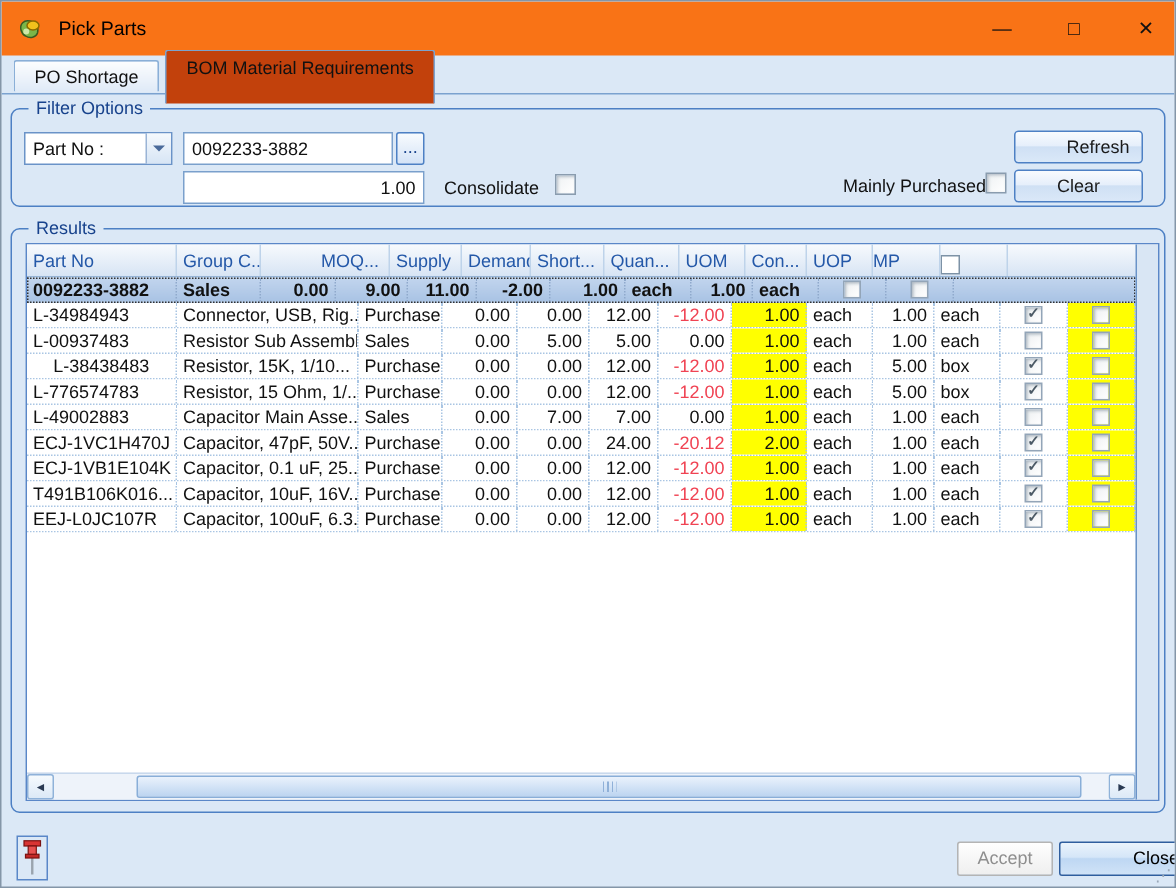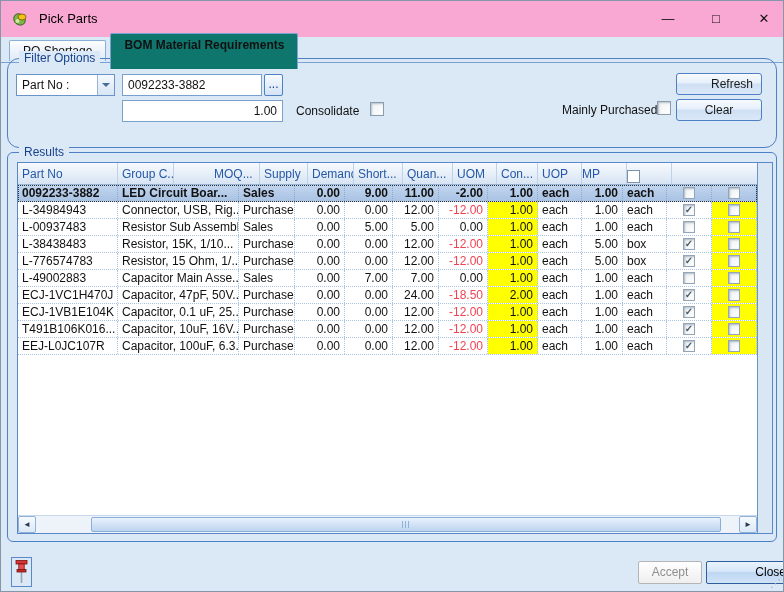--- a/index.html
+++ b/index.html
@@ -3,42 +3,42 @@
 <meta charset="utf-8">
 <style>
   * { margin:0; padding:0; box-sizing:border-box; }
   html,body { width:784px; height:592px; }
   body { font-family:"Liberation Sans", sans-serif; font-size:12px; color:#111; }
 
   .window { position:relative; width:784px; height:592px; background:#dbe8f6;
             border:1px solid #8496a8; overflow:hidden; }
 
   
-  .titlebar { position:absolute; left:0; top:0; width:100%; height:36px; background:#f9a8d4; }
+  .titlebar { position:absolute; left:0; top:0; width:100%; height:36px; background:#f97316; }
   .app-icon { position:absolute; left:10px; top:9px; width:18px; height:18px; }
   .title-text { position:absolute; left:38px; top:10px; font-size:13px; color:#000; }
   .tb-btn { position:absolute; top:0; height:36px; width:34px; text-align:center;
             line-height:36px; font-size:13px; color:#111; cursor:default; }
   .tb-min { left:650px; } .tb-max { left:698px; } .tb-close { left:746px; }
 
   
   .tabstrip { position:absolute; left:0; top:37px; width:100%; height:25px;
               display:flex; align-items:center; padding-left:8px;
               border-bottom:1px solid #7ba2cf; }
   .tab { height:21px; line-height:20px; padding:0 13px; margin-right:4px;
          background:linear-gradient(#fcfdfe,#dfeaf7); border:1px solid #8aafd7;
          border-bottom:none; border-radius:2px 2px 0 0; white-space:nowrap; }
-  .tab.active { height:36px; line-height:23px; background:#0f766e;
-                margin-bottom:-1px; z-index:3; border-color:#7ba2cf;font-weight:bold; }
+  .tab.active { height:36px; line-height:23px; background:#c2410c;
+                margin-bottom:-1px; z-index:3; border-color:#7ba2cf; }
 
   
   .groupbox { position:absolute; border:1px solid #4d80c4; border-radius:6px; }
   .gb-legend { position:absolute; top:-8px; left:11px; padding:0 5px;
                background:#dbe8f6; color:#17428c; }
-  .gb-filter { left:6px; top:57px; width:770px; height:90px;border-radius:12px; }
+  .gb-filter { left:6px; top:71px; width:770px; height:66px; }
   .gb-results { left:6px; top:151px; width:770px; height:390px; }
 
   
   .combo { position:absolute; left:8px; top:15px; width:99px; height:22px;
            background:#fff; border:1px solid #6a93c8; display:flex; }
   .combo-text { flex:1; padding:3px 5px; overflow:hidden; white-space:nowrap; }
   .combo-btn { width:17px; background:linear-gradient(#f5f9fd,#d7e5f5);
                border-left:1px solid #9ab4d6; display:flex; align-items:center; justify-content:center; }
   .combo-arrow { width:0; height:0; border-left:4px solid transparent;
                  border-right:4px solid transparent; border-top:4px solid #4a6a9a; }
@@ -183,21 +183,20 @@
             <div class="g-hcell" style="width: 50px;">Quan...</div>
             <div class="g-hcell" style="width: 44px;">UOM</div>
             <div class="g-hcell" style="width: 41px;">Con...</div>
             <div class="g-hcell" style="width: 44px;">UOP</div>
             <div class="g-hcell center" style="width: 45px;">MP</div>
             <div class="g-hcell center" style="width: 45px;"><span class="hdr-cb"></span></div>
           </div>
         <div id="grid-rows">
             <div class="g-row selected">
               <div class="g-cell" style="width: 100px;">0092233-3882</div>
-              <div class="g-cell" style="width: 121px;">LED Circuit Boar...</div>
               <div class="g-cell" style="width: 56px;">Sales</div>
               <div class="g-cell right" style="width: 50px;">0.00</div>
               <div class="g-cell right" style="width: 48px;">9.00</div>
               <div class="g-cell right" style="width: 46px;">11.00</div>
               <div class="g-cell right" style="width: 49px;">-2.00</div>
               <div class="g-cell right" style="width: 50px;">1.00</div>
               <div class="g-cell" style="width: 44px;">each</div>
               <div class="g-cell right" style="width: 41px;">1.00</div>
               <div class="g-cell" style="width: 44px;">each</div>
               <div class="g-cell cbcell" style="width: 45px;">
@@ -239,21 +238,21 @@
               <div class="g-cell right" style="width: 41px;">1.00</div>
               <div class="g-cell" style="width: 44px;">each</div>
               <div class="g-cell cbcell" style="width: 45px;">
                 <div class="cb"></div>
               </div>
               <div class="g-cell yellow cbcell" style="width: 45px;">
                 <div class="cb"></div>
               </div>
             </div>
             <div class="g-row">
-              <div class="g-cell" style="width: 100px;">L-38438483</div>
+              <div class="g-cell" style="width: 100px; text-align: center;">L-38438483</div>
               <div class="g-cell" style="width: 121px;">Resistor, 15K, 1/10...</div>
               <div class="g-cell" style="width: 56px;">Purchases</div>
               <div class="g-cell right" style="width: 50px;">0.00</div>
               <div class="g-cell right" style="width: 48px;">0.00</div>
               <div class="g-cell right" style="width: 46px;">12.00</div>
               <div class="g-cell right neg" style="width: 49px;">-12.00</div>
               <div class="g-cell right yellow" style="width: 50px;">1.00</div>
               <div class="g-cell" style="width: 44px;">each</div>
               <div class="g-cell right" style="width: 41px;">5.00</div>
               <div class="g-cell" style="width: 44px;">box</div>
@@ -302,21 +301,21 @@
                 <div class="cb"></div>
               </div>
             </div>
             <div class="g-row">
               <div class="g-cell" style="width: 100px;">ECJ-1VC1H470J</div>
               <div class="g-cell" style="width: 121px;">Capacitor, 47pF, 50V...</div>
               <div class="g-cell" style="width: 56px;">Purchases</div>
               <div class="g-cell right" style="width: 50px;">0.00</div>
               <div class="g-cell right" style="width: 48px;">0.00</div>
               <div class="g-cell right" style="width: 46px;">24.00</div>
-              <div class="g-cell right neg" style="width: 49px;">-18.50</div>
+              <div class="g-cell right neg" style="width: 49px;">-20.12</div>
               <div class="g-cell right yellow" style="width: 50px;">2.00</div>
               <div class="g-cell" style="width: 44px;">each</div>
               <div class="g-cell right" style="width: 41px;">1.00</div>
               <div class="g-cell" style="width: 44px;">each</div>
               <div class="g-cell cbcell" style="width: 45px;">
                 <div class="cb">✓</div>
               </div>
               <div class="g-cell yellow cbcell" style="width: 45px;">
                 <div class="cb"></div>
               </div>

